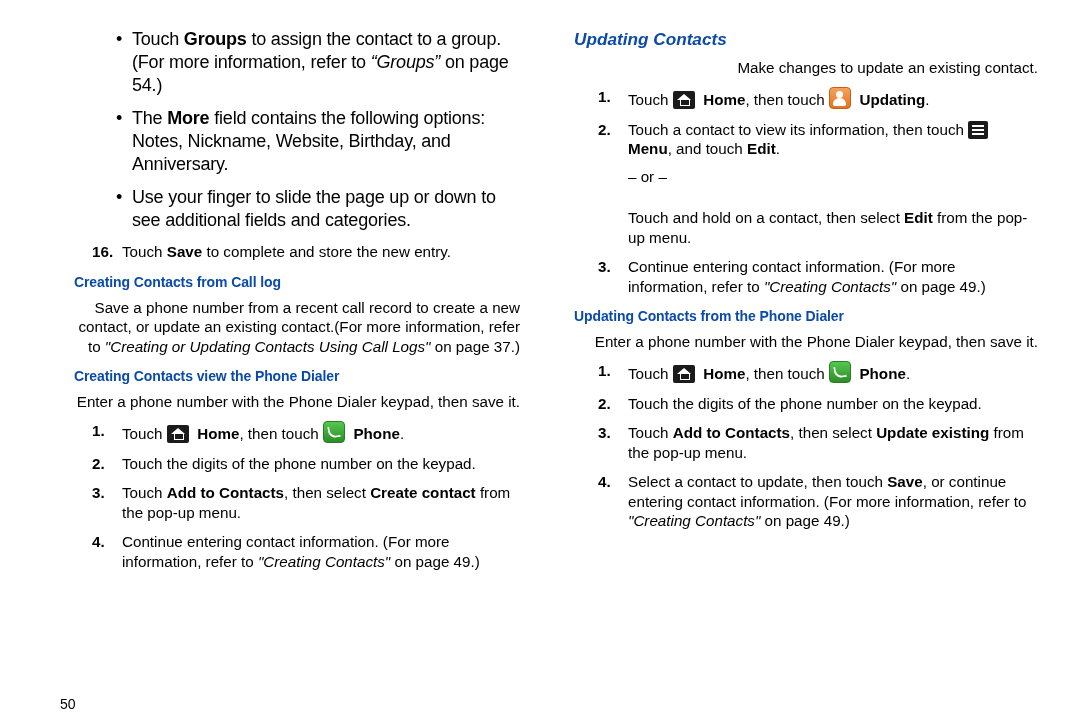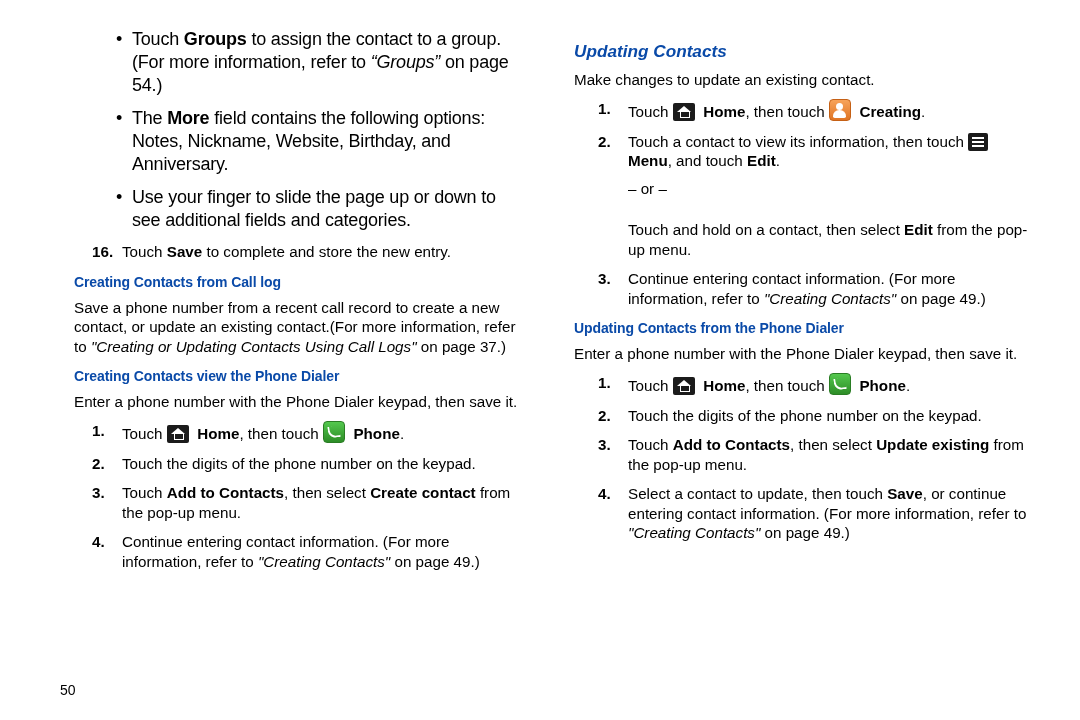--- a/index.html
+++ b/index.html
@@ -71,24 +71,25 @@
     font-size: 14px;
     margin: 12px 0 6px 18px;
     letter-spacing: -0.1px;
   }
   .sec-head {
     font-family: Arial, Helvetica, sans-serif;
     font-weight: 800;
     font-style: italic;
     color: #0a4aa8;
     font-size: 17.2px;
-    margin: 12px 0 8px 12px;
+    margin: 0 0 8px 12px;
   }
   .body-p {
     margin: 4px 0 10px 18px;
+    text-align: right;
   }
 
   .icon {
     display: inline-block;
     vertical-align: -4px;
   }
   .icon-home {
     width: 22px; height: 18px;
     background: #1b1b1b;
     border-radius: 2px;
@@ -163,21 +164,21 @@
     position:absolute;
     left:3px; top:10px;
     width:13px; height:8px;
     background:#fff;
     border-radius:7px 7px 2px 2px;
   }
 
   .page-num {
     position: absolute;
     left: 60px;
-    bottom: 20px;
+    bottom: 6px;
     font-size: 14px;
   }
 </style>
 </head>
 <body>
 
 <div class="page">
 
   <div class="col col-left">
 
@@ -229,21 +230,21 @@
   </div>
 
   <div class="col col-right">
 
     <div class="sec-head">Updating Contacts</div>
     <div class="body-p" style="margin-left:12px">Make changes to update an existing contact.</div>
 
     <div class="num-list">
       <div class="num-item">
         <span class="num">1.</span>
-        <span>Touch </span><span class="icon icon-home"></span>&nbsp;&nbsp;<span class="b">Home</span><span>, then touch </span><span class="icon icon-contacts"></span>&nbsp;&nbsp;<span class="b">Creating</span>.
+        <span>Touch </span><span class="icon icon-home"></span>&nbsp;&nbsp;<span class="b">Home</span><span>, then touch </span><span class="icon icon-contacts"></span>&nbsp;&nbsp;<span class="b">Updating</span>.
       </div>
       <div class="num-item">
         <span class="num">2.</span>
         <span>Touch a contact to view its information, then touch </span><span class="icon icon-menu"></span><br>
         <span class="b">Menu</span><span>, and touch </span><span class="b">Edit</span>.
         <div style="margin-top:8px">– or –</div>
         <div style="margin-top:22px">
           <span>Touch and hold on a contact, then select </span><span class="b">Edit</span><span> from the pop-up menu.</span>
         </div>
       </div>

